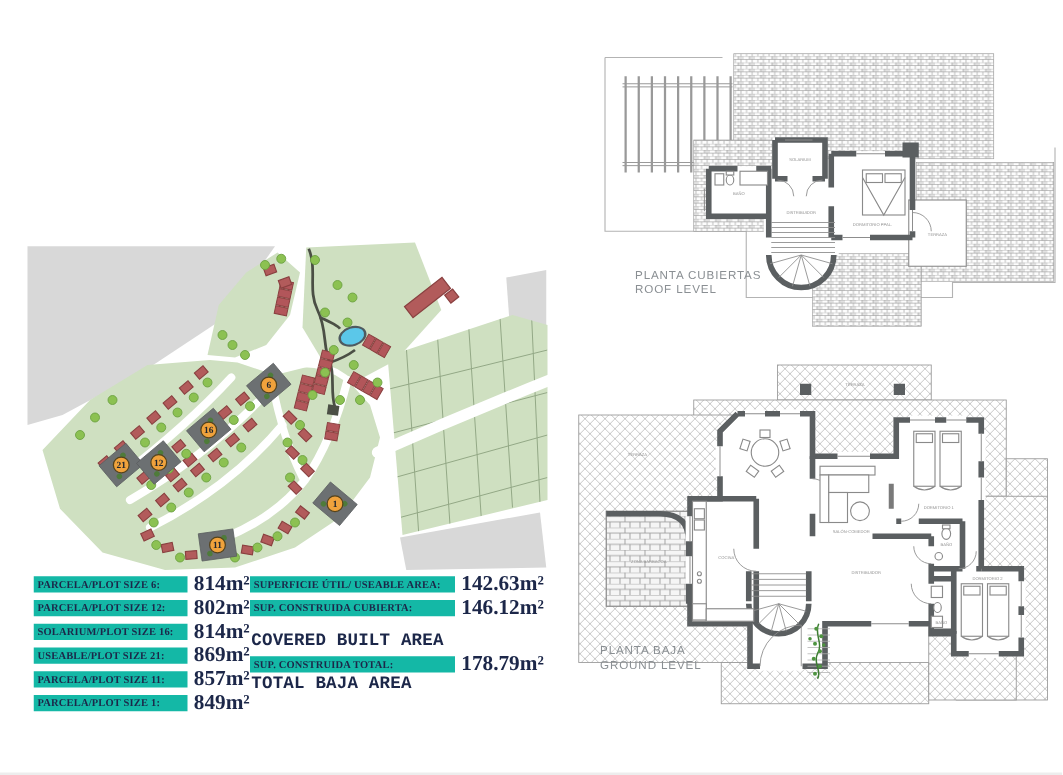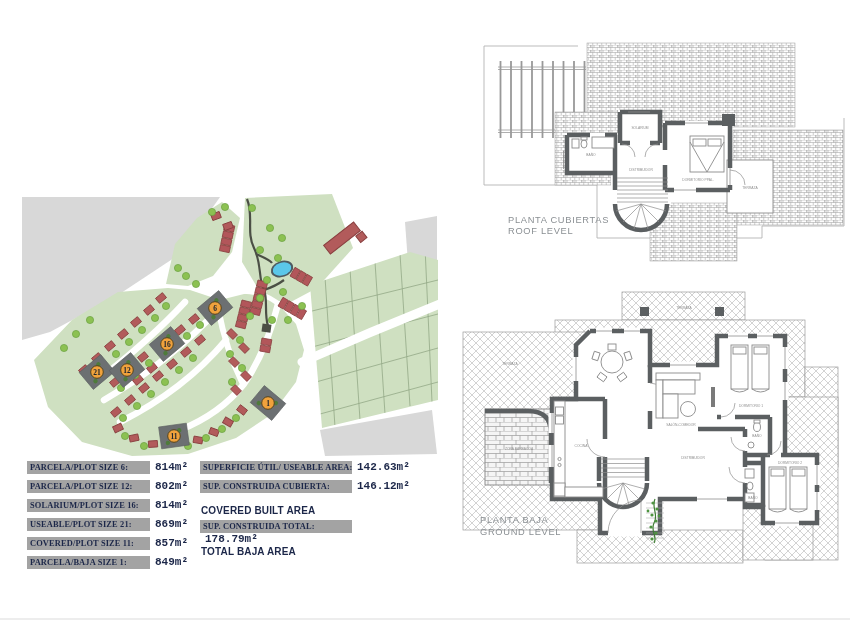--- a/index.html
+++ b/index.html
@@ -2,28 +2,28 @@
 <html><head>
 <meta charset="utf-8">
 <style>
   html,body{margin:0;padding:0;background:#fff;}
   #page{position:relative;width:850px;height:620px;background:#fff;overflow:hidden;
         font-family:"Liberation Sans",sans-serif;}
   svg{position:absolute;display:block;}
   
   .tbl{position:absolute;}
   .trow{display:flex;align-items:flex-start;margin-bottom:6px;}
-  .obar{background:#a3a3a3;height:13px;line-height:13px;padding:0 3px;box-sizing:border-box;
+  .obar{background:#14b8a6;height:13px;line-height:13px;padding:0 3px;box-sizing:border-box;
         font-family:"Liberation Serif",serif;font-weight:bold;font-size:8.4px;color:#1c2749;
         letter-spacing:.15px;white-space:nowrap;}
   .obar.w1{width:123px;}
-  .obar.w2{width:152px;}
-  .tval{font-family:Liberation Mono, monospace;font-weight:bold;font-size:11px;color:#1c2749;
+  .obar.w2{width:164px;}
+  .tval{font-family:Liberation Serif, serif;font-weight:bold;font-size:17px;color:#1c2749;
         line-height:12px;margin-left:5px;white-space:nowrap;}
-  .tsub{font-family:Liberation Sans, sans-serif;font-weight:bold;font-size:10px;color:#1c2749;
+  .tsub{font-family:Liberation Mono, monospace;font-weight:bold;font-size:14px;color:#1c2749;
         margin:1px 0 4px 1px;letter-spacing:.15px;}
   
   .ptitle{font-family:"Liberation Sans",sans-serif;font-size:9.3px;fill:#8a8f93;letter-spacing:.7px;}
   .rl{font-family:"Liberation Sans",sans-serif;font-size:3.3px;fill:#8f8f8f;text-anchor:middle;}
   .mark circle{fill:#f0a23c;stroke:#54431c;stroke-width:1;}
   .mark text{font-family:"Liberation Serif",serif;font-weight:bold;font-size:7.5px;fill:#20262e;
              text-anchor:middle;}
   .plotsel rect{fill:#6c7072;stroke:#5a5d5f;stroke-width:.6;}
   .bush{fill:#4e7b3a;}
   .wall{stroke:#5b5f61;stroke-width:4.5;fill:none;}
@@ -541,43 +541,43 @@
     </div>
     <div class="trow">
       <div class="obar w1">SOLARIUM/PLOT SIZE 16:</div>
       <div class="tval">814m²</div>
     </div>
     <div class="trow">
       <div class="obar w1">USEABLE/PLOT SIZE 21:</div>
       <div class="tval">869m²</div>
     </div>
     <div class="trow">
-      <div class="obar w1">COVERED/PLOT SIZE 11:</div>
+      <div class="obar w1">PARCELA/PLOT SIZE 11:</div>
       <div class="tval">857m²</div>
     </div>
     <div class="trow">
-      <div class="obar w1">PARCELA/BAJA SIZE 1:</div>
+      <div class="obar w1">PARCELA/PLOT SIZE 1:</div>
       <div class="tval">849m²</div>
     </div>
   </div>
 
   <div class="tbl" style="left:200px;top:461px;">
     <div class="trow">
       <div class="obar w2">SUPERFICIE ÚTIL/ USEABLE AREA:</div>
       <div class="tval">142.63m²</div>
     </div>
     <div>
       <div class="trow" style="margin-bottom:12px;justify-content:space-between;">
         <div class="obar w2">SUP. CONSTRUIDA CUBIERTA:</div>
         <div class="tval">146.12m²</div>
       </div>
       <div class="tsub">COVERED BUILT AREA</div>
     </div>
     <div>
-      <div class="trow" style="margin-bottom:0;flex-direction:column;">
+      <div class="trow" style="margin-bottom:0;">
         <div class="obar w2">SUP. CONSTRUIDA TOTAL:</div>
         <div class="tval">178.79m²</div>
       </div>
       <div class="tsub">TOTAL BAJA AREA</div>
     </div>
   </div>
 
   <div id="bottom-line"></div>
 </div>
 

